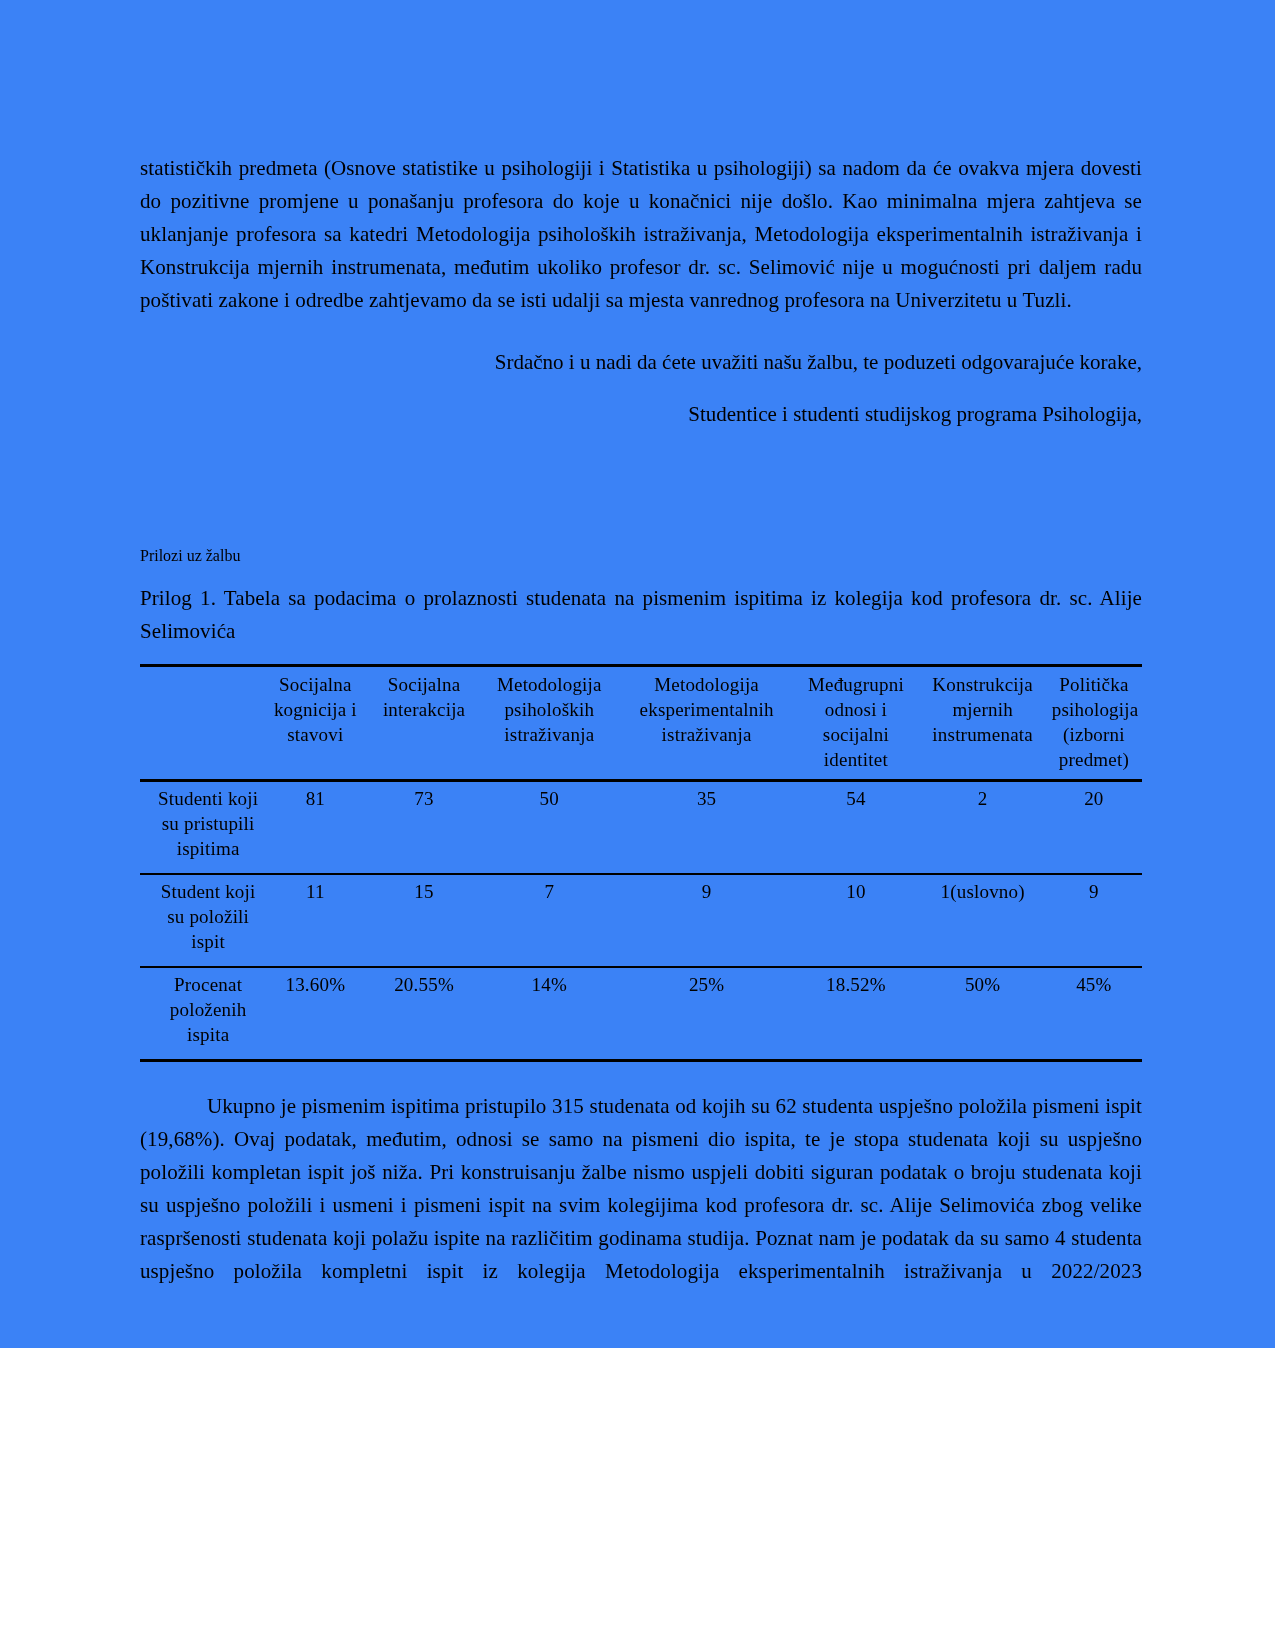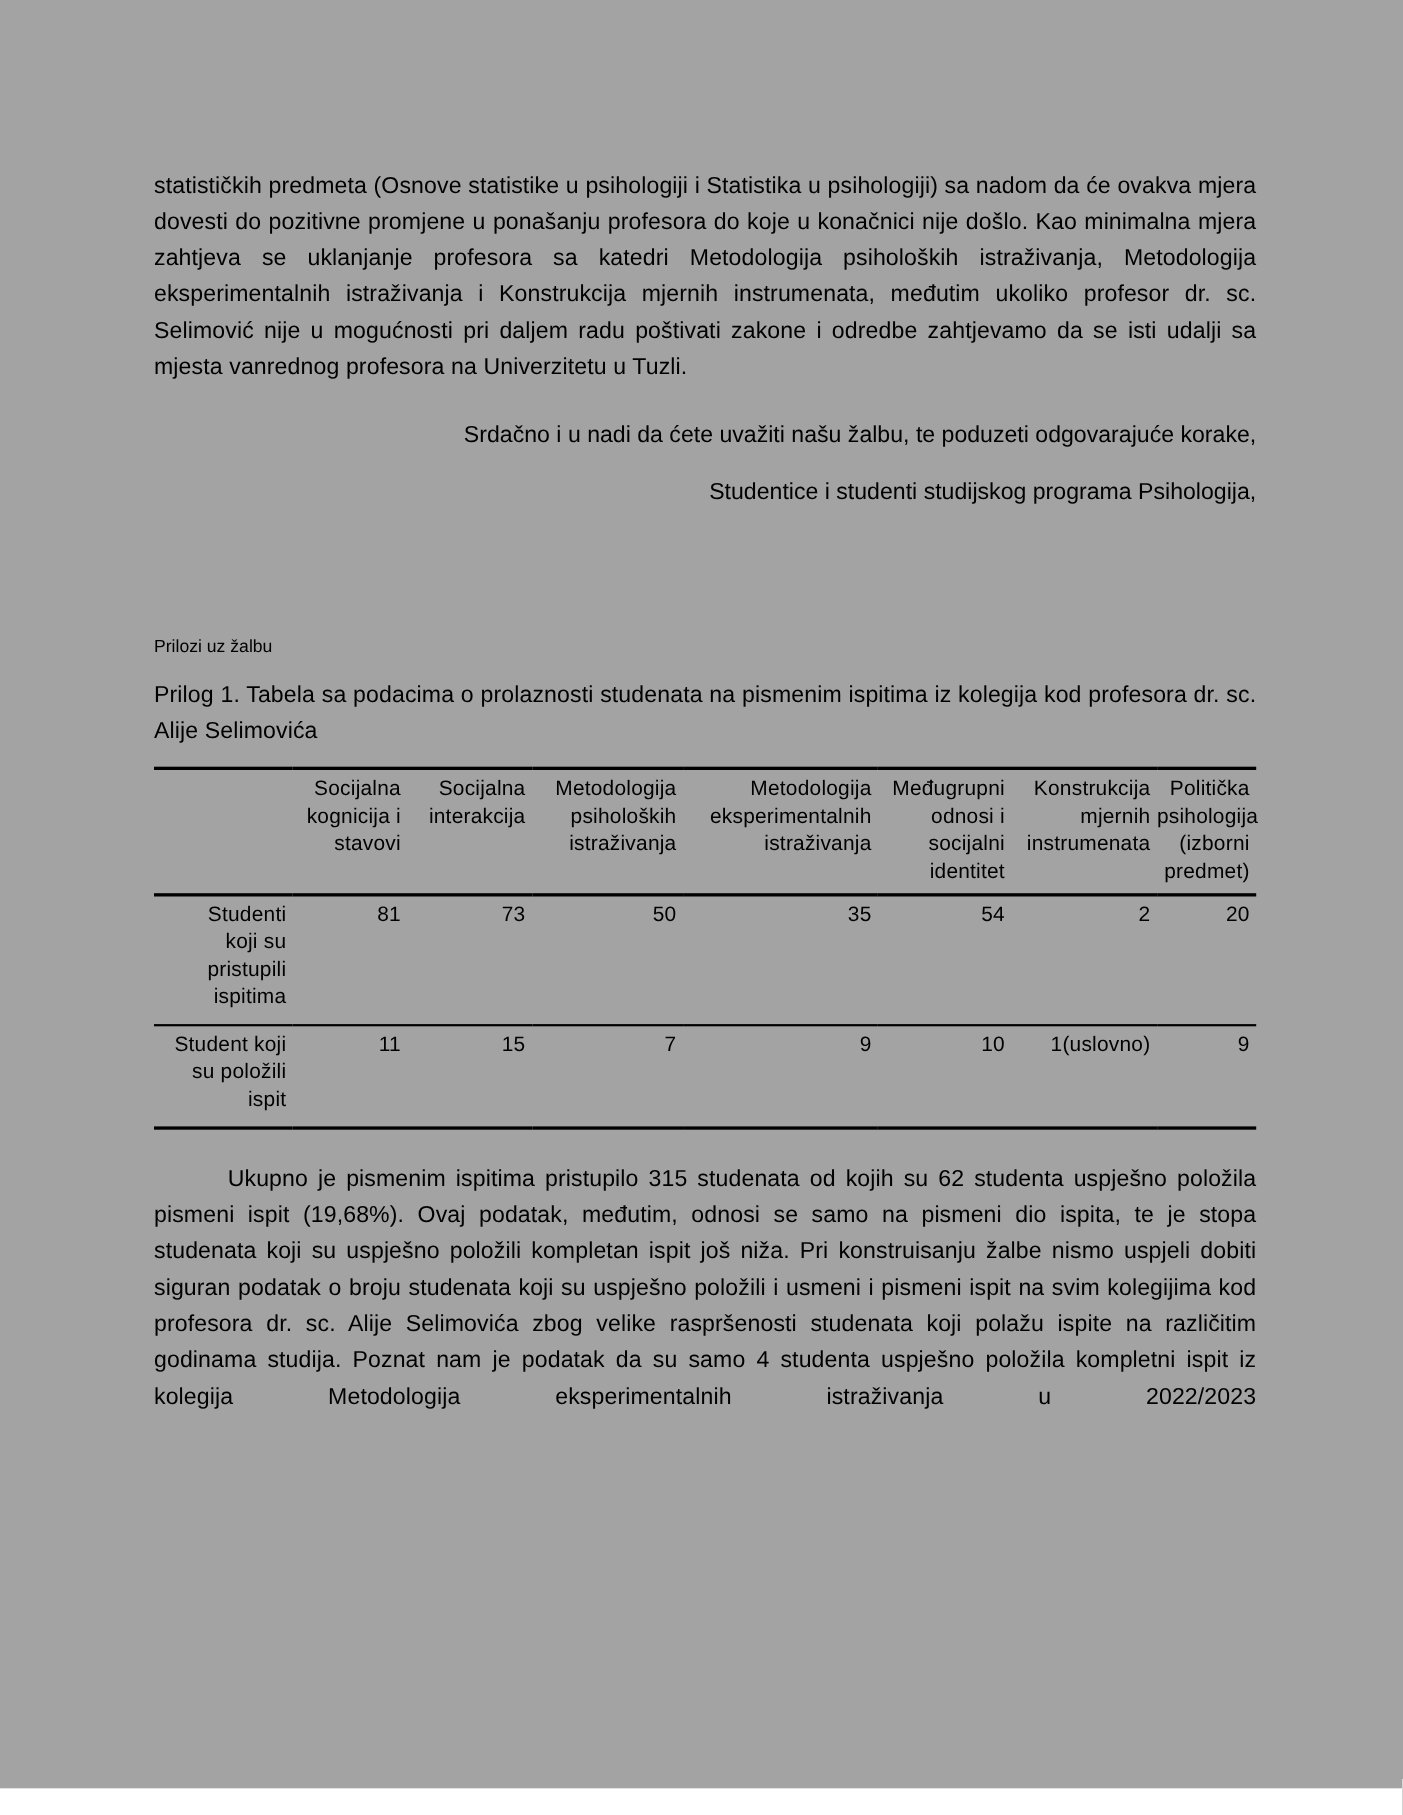--- a/index.html
+++ b/index.html
@@ -1,22 +1,22 @@
 <!DOCTYPE html>
 <html lang="bs"><head>
 <meta charset="utf-8">
 <style>
   html, body { margin: 0; padding: 0; background: #ffffff; }
   .page {
     position: relative;
     width: 1275px;
-    height: 1626px;
-    background: #a3a3a3;
+    height: 1348px;
+    background: #3b82f6;
     color: #000000;
-    font-family: Liberation Sans, sans-serif;
+    font-family: Liberation Serif, serif;
     box-sizing: border-box;
     padding: 152px 133px 0 140px;
     overflow: hidden;
   }
   .body-text {
     font-size: 21px;
     line-height: 33px;
     letter-spacing: 0.1px;
   }
   p { margin: 0; }
@@ -44,21 +44,21 @@
     border-bottom: 3px solid #000000;
     font-size: 19px;
     line-height: 25px;
     letter-spacing: 0.2px;
   }
   table.pass-table thead tr { border-bottom: 3px solid #000000; }
   table.pass-table tbody tr { border-bottom: 2px solid #000000; }
   table.pass-table tbody tr:last-child { border-bottom: none; }
   th, td {
     font-weight: normal;
-    text-align: right;
+    text-align: center;
     vertical-align: top;
     padding: 5px 6px 7px 0;
   }
   tbody th, tbody td { padding-top: 4px; padding-bottom: 12px; }
   .row-label { padding-left: 16px; }
   .summary {
     margin-top: 28px;
     text-indent: 67px;
     text-align: justify;
     text-align-last: justify;
@@ -117,18 +117,28 @@
       <tr>
         <td class="row-label">Student koji su položili ispit</td>
         <td>11</td>
         <td>15</td>
         <td>7</td>
         <td>9</td>
         <td>10</td>
         <td>1(uslovno)</td>
         <td>9</td>
       </tr>
+      <tr>
+        <td class="row-label">Procenat položenih ispita</td>
+        <td>13.60%</td>
+        <td>20.55%</td>
+        <td>14%</td>
+        <td>25%</td>
+        <td>18.52%</td>
+        <td>50%</td>
+        <td>45%</td>
+      </tr>
     </tbody>
   </table>
 
   <p class="body-text summary">Ukupno je pismenim ispitima pristupilo 315 studenata od kojih su 62 studenta uspješno položila pismeni ispit (19,68%). Ovaj podatak, međutim, odnosi se samo na pismeni dio ispita, te je stopa studenata koji su uspješno položili kompletan ispit još niža. Pri konstruisanju žalbe nismo uspjeli dobiti siguran podatak o broju studenata koji su uspješno položili i usmeni i pismeni ispit na svim kolegijima kod profesora dr. sc. Alije Selimovića zbog velike raspršenosti studenata koji polažu ispite na različitim godinama studija. Poznat nam je podatak da su samo 4 studenta uspješno položila kompletni ispit iz kolegija Metodologija eksperimentalnih istraživanja u 2022/2023</p>
 
 </div>
 
 </body></html>

